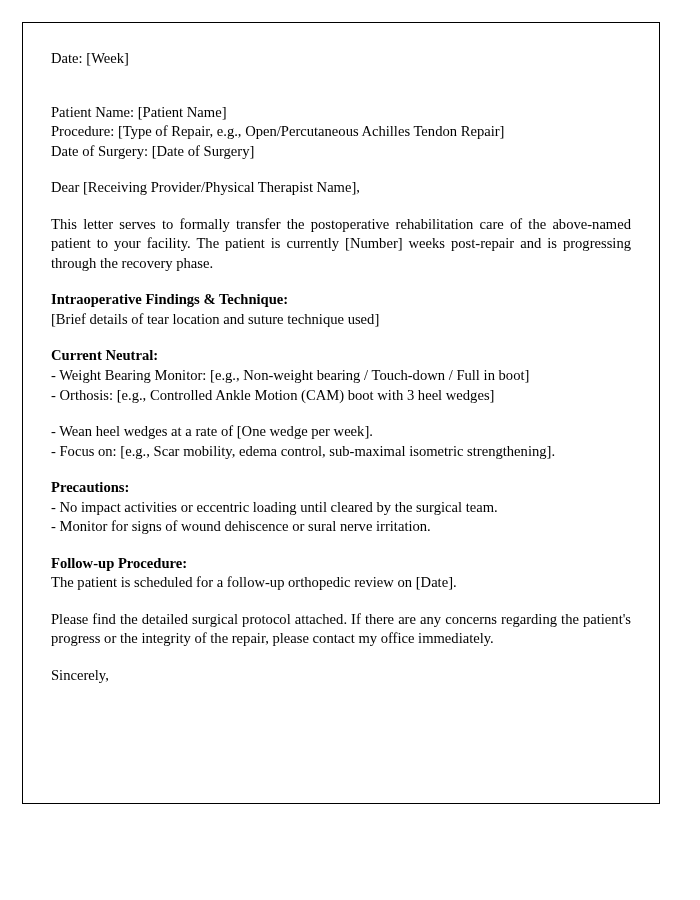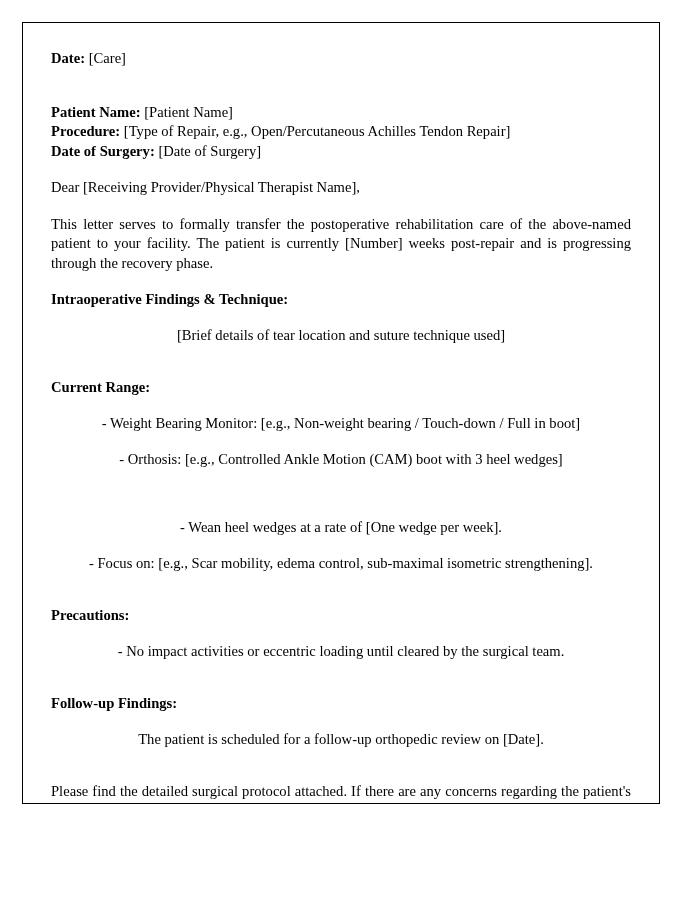--- a/index.html
+++ b/index.html
@@ -24,55 +24,54 @@
     background: #ffffff;
     box-sizing: border-box;
     overflow: hidden;
   }
   .content {
     padding: 26px 28px 0 28px;
     font-size: 14.6px;
     line-height: 1.34;
   }
   .bold {
-    font-weight: bold;
+    font-weight: normal;
     margin-top: 35px;
   }
   .spacer-lg {
     height: 17px;
   }
   .para {
     margin: 0;
     text-align: left;
   }
   .block-line {
     margin: 0;
     white-space: nowrap;
   }
   .heading {
     font-weight: bold;
     margin: 0;
   }
   .list-line {
-    margin: 16px;
-    text-align: center;
+    margin: 0;
   }
   .just {
     text-align: justify;
   }
 </style>
 </head>
 <body>
 
 <div class="page">
   <div class="content">
 
     <p class="block-line">
       <span class="bold">Date:</span>
-      <span>[Care]</span>
+      <span>[Week]</span>
     </p>
 
     <div class="spacer-lg"></div>
 
 
     <div class="spacer-lg"></div>
 
     <p class="block-line">
       <span class="bold">Patient Name:</span>
       <span>[Patient Name]</span>
@@ -94,37 +93,38 @@
 
     <p class="para just">This letter serves to formally transfer the postoperative rehabilitation care of the above-named patient to your facility. The patient is currently [Number] weeks post-repair and is progressing through the recovery phase.</p>
 
     <div class="spacer-lg"></div>
 
     <p class="heading">Intraoperative Findings &amp; Technique:</p>
     <p class="list-line">[Brief details of tear location and suture technique used]</p>
 
     <div class="spacer-lg"></div>
 
-    <p class="heading">Current Range:</p>
+    <p class="heading">Current Neutral:</p>
     <p class="list-line">- Weight Bearing Monitor: [e.g., Non-weight bearing / Touch-down / Full in boot]</p>
     <p class="list-line">- Orthosis: [e.g., Controlled Ankle Motion (CAM) boot with 3 heel wedges]</p>
 
     <div class="spacer-lg"></div>
 
     <p class="list-line">- Wean heel wedges at a rate of [One wedge per week].</p>
     <p class="list-line">- Focus on: [e.g., Scar mobility, edema control, sub-maximal isometric strengthening].</p>
 
     <div class="spacer-lg"></div>
 
     <p class="heading">Precautions:</p>
     <p class="list-line">- No impact activities or eccentric loading until cleared by the surgical team.</p>
+    <p class="list-line">- Monitor for signs of wound dehiscence or sural nerve irritation.</p>
 
     <div class="spacer-lg"></div>
 
-    <p class="heading">Follow-up Findings:</p>
+    <p class="heading">Follow-up Procedure:</p>
     <p class="list-line">The patient is scheduled for a follow-up orthopedic review on [Date].</p>
 
     <div class="spacer-lg"></div>
 
     <p class="para just">Please find the detailed surgical protocol attached. If there are any concerns regarding the patient's progress or the integrity of the repair, please contact my office immediately.</p>
 
     <div class="spacer-lg"></div>
 
     <p class="para">Sincerely,</p>
 

